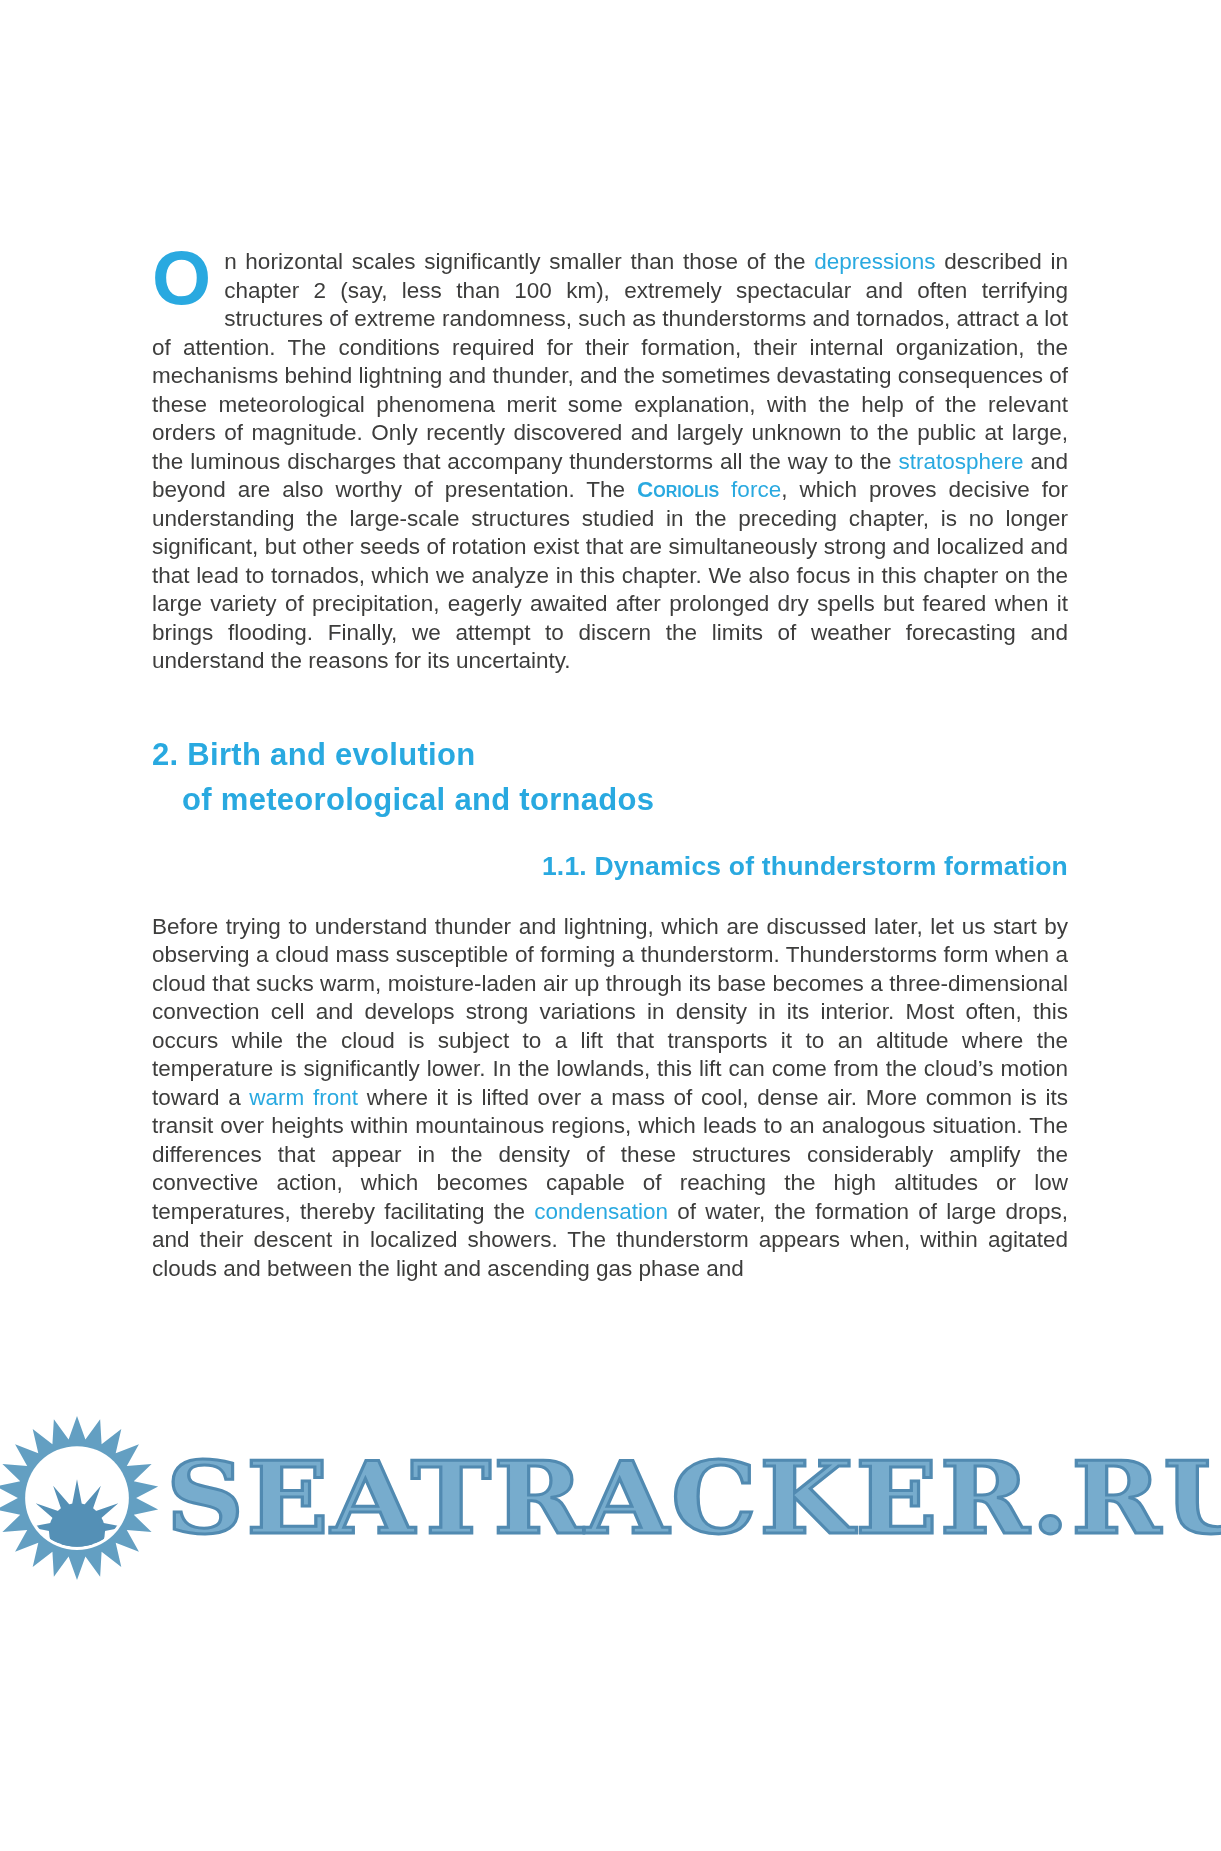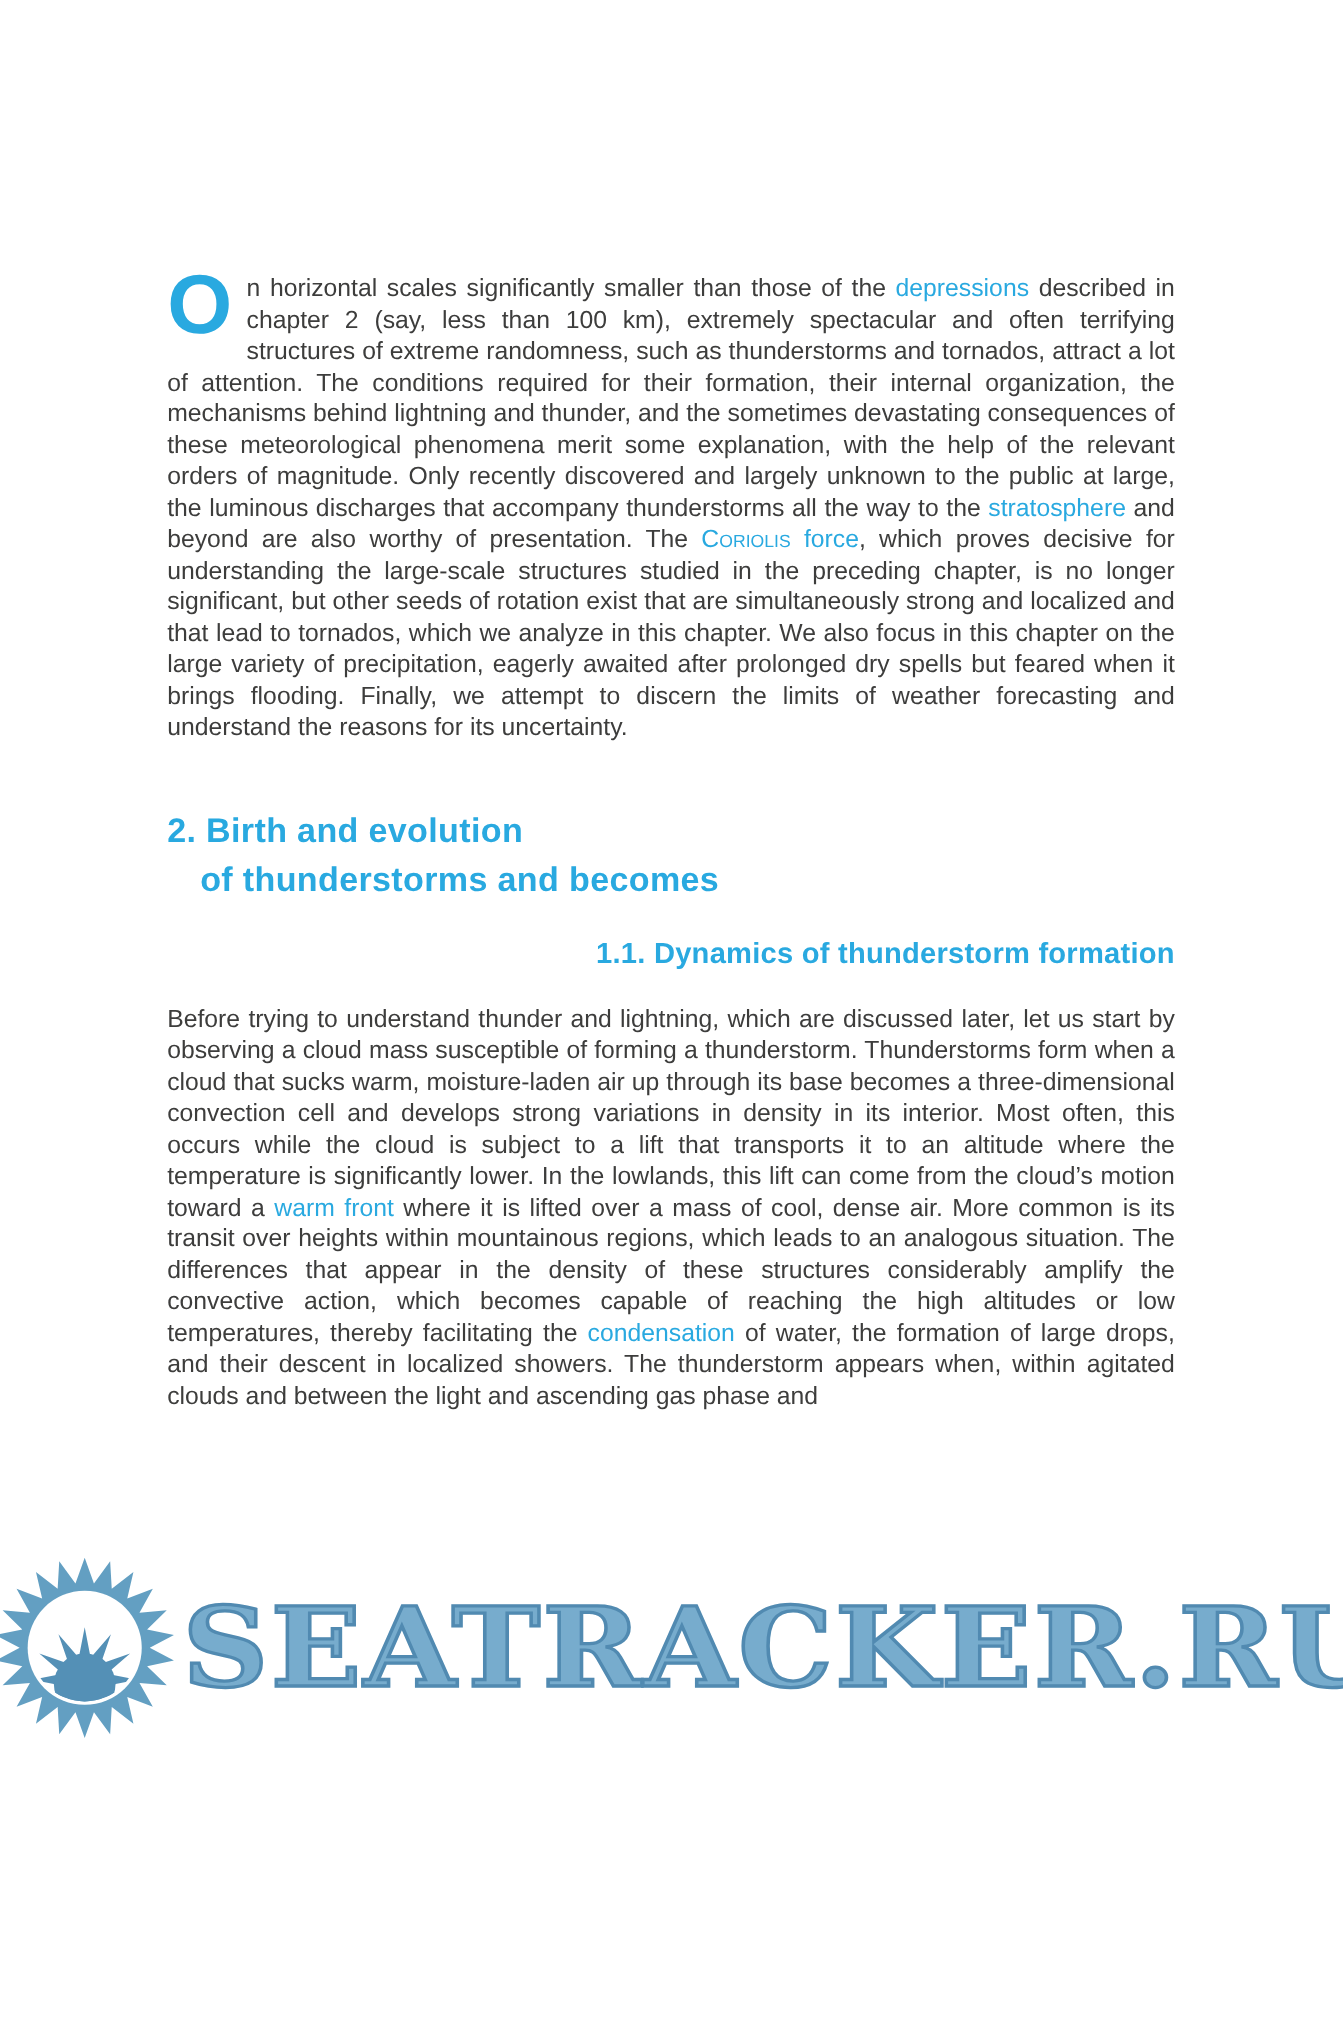--- a/index.html
+++ b/index.html
@@ -26,21 +26,21 @@
   p.para.body2 { margin-top: 30px; }
   .dropcap {
     float: left;
     font-size: 76px;
     line-height: 56px;
     padding: 2px 13px 0 0;
     font-weight: bold;
     color: var(--accent, #29a9e0);
   }
   .kw { color: var(--accent, #29a9e0); text-decoration: none; }
-  .sc { font-variant: small-caps; }
+  .sc { font-variant: small-caps; font-weight: bold; }
   h1.section {
     margin: 56px 0 0 0;
     font-size: 31px;
     line-height: 45px;
     font-weight: bold;
     color: var(--accent, #29a9e0);
     text-align: left;
     letter-spacing: 0.3px;
   }
   h1.section .line2 { padding-left: 30px; }
@@ -82,21 +82,21 @@
 <body>
 
 <div class="page">
 
   <div class="content">
 
     <p class="para"><span class="dropcap">O</span><span>n horizontal scales significantly smaller than those of the </span><span class="kw">depressions</span><span> described in chapter 2 (say, less than 100 km), extremely spectacular and often terrifying structures of extreme randomness, such as thunderstorms and tornados, attract a lot of attention. The conditions required for their formation, their internal organization, the mechanisms behind lightning and thunder, and the sometimes devastating consequences of these meteorological phenomena merit some explanation, with the help of the relevant orders of magnitude. Only recently discovered and largely unknown to the public at large, the luminous discharges that accompany thunderstorms all the way to the </span><span class="kw">stratosphere</span><span> and beyond are also worthy of presentation. The </span><span class="kw sc">Coriolis</span><span class="kw"> force</span><span>, which proves decisive for understanding the large-scale structures studied in the preceding chapter, is no longer significant, but other seeds of rotation exist that are simultaneously strong and localized and that lead to tornados, which we analyze in this chapter. We also focus in this chapter on the large variety of precipitation, eagerly awaited after prolonged dry spells but feared when it brings flooding. Finally, we attempt to discern the limits of weather forecasting and understand the reasons for its uncertainty.</span></p>
 
     <h1 class="section">
       <div class="line1">2. Birth and evolution</div>
-      <div class="line2">of thunderstorms and becomes</div>
+      <div class="line2">of meteorological and tornados</div>
     </h1>
 
     <h2 class="subsection">1.1. Dynamics of thunderstorm formation</h2>
 
     <p class="para body2"><span>Before trying to understand thunder and lightning, which are discussed later, let us start by observing a cloud mass susceptible of forming a thunderstorm. Thunderstorms form when a cloud that sucks warm, moisture-laden air up through its base becomes a three-dimensional convection cell and develops strong variations in density in its interior. Most often, this occurs while the cloud is subject to a lift that transports it to an altitude where the temperature is significantly lower. In the lowlands, this lift can come from the cloud’s motion toward a </span><span class="kw">warm front</span><span> where it is lifted over a mass of cool, dense air. More common is its transit over heights within mountainous regions, which leads to an analogous situation. The differences that appear in the density of these structures considerably amplify the convective action, which becomes capable of reaching the high altitudes or low temperatures, thereby facilitating the </span><span class="kw">condensation</span><span> of water, the formation of large drops, and their descent in localized showers. The thunderstorm appears when, within agitated clouds and between the light and ascending gas phase and</span></p>
 
   </div>
 
   <div class="watermark">
     <svg class="sun" viewBox="0 0 160 160" aria-hidden="true">

